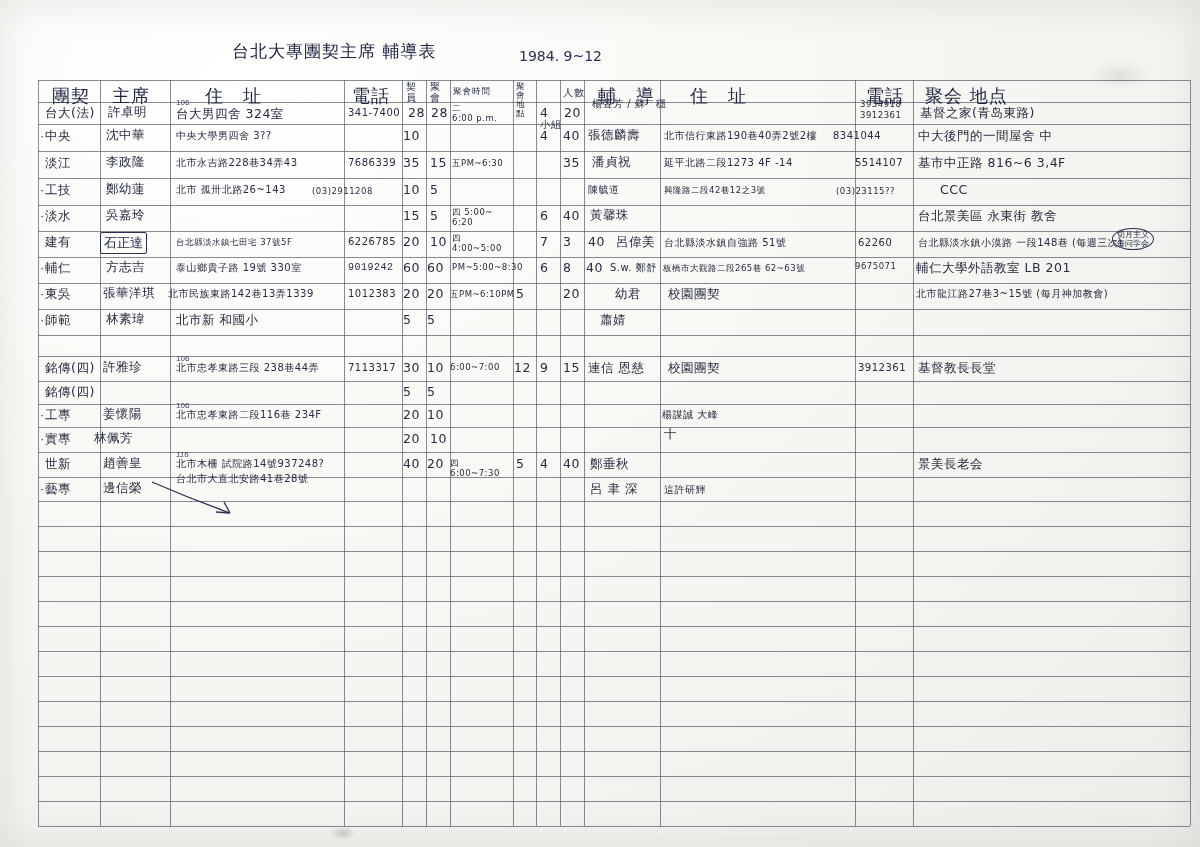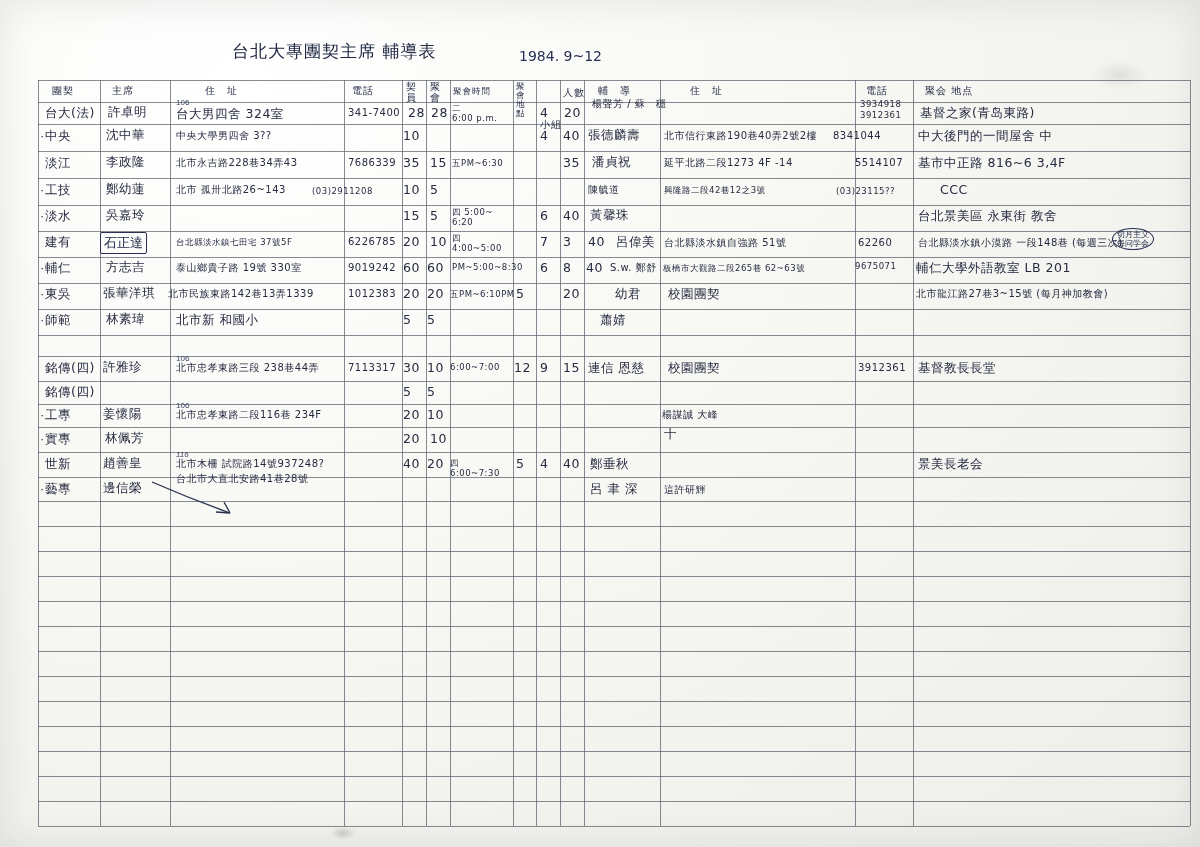--- a/index.html
+++ b/index.html
@@ -47,21 +47,21 @@
     letter-spacing:1px;
   }
   .date{
     position:absolute;
     font-size:14px;
     color:#283055;
     font-family:"DejaVu Sans", sans-serif;
   }
   .hdr{
     position:absolute;
-    font-size:10px;
+    font-size:18px;
     color:#1f2640;
     font-family:"DejaVu Sans", sans-serif;
     letter-spacing:1px;
   }
   .sm{font-size:10px;}
   .xs{font-size:8.5px;}
   .md{font-size:12.5px;}
   .supnum{
     position:absolute;
     font-size:8px;
@@ -246,21 +246,21 @@
   <div class="cell md hand" style="left:563px;top:236px;">3</div>
   <div class="cell md hand" style="left:588px;top:236px;">40</div>
   <div class="cell md hand" style="left:616px;top:236px;">呂偉美</div>
   <div class="cell sm hand" style="left:664px;top:238px;">台北縣淡水鎮自強路 51號</div>
   <div class="cell sm hand" style="left:858px;top:238px;">62260</div>
   <div class="cell sm hand" style="left:918px;top:238px;">台北縣淡水鎮小漠路 一段148巷 (每週三次)</div>
 
   <div class="cell md hand" style="left:45px;top:262px;">輔仁</div>
   <div class="cell md hand" style="left:106px;top:261px;">方志吉</div>
   <div class="cell sm hand" style="left:176px;top:263px;">泰山鄉貴子路 19號 330室</div>
-  <div class="cell sm hand" style="left:348px;top:263px;">9019242</div>
+  <div class="cell sm hand" style="left:348px;top:263px;font-family:Liberation Mono, monospace;">9019242</div>
   <div class="cell md hand" style="left:403px;top:262px;">60</div>
   <div class="cell md hand" style="left:427px;top:262px;">60</div>
   <div class="cell xs hand" style="left:452px;top:263px;">PM~5:00~8:30</div>
   <div class="cell md hand" style="left:540px;top:262px;">6</div>
   <div class="cell md hand" style="left:563px;top:262px;">8</div>
   <div class="cell md hand" style="left:586px;top:262px;">40</div>
   <div class="cell sm hand" style="left:610px;top:263px;">S.w. 鄭舒</div>
   <div class="cell xs hand" style="left:663px;top:264px;">板橋市大觀路二段265巷 62~63號</div>
   <div class="cell xs hand" style="left:855px;top:262px;">9675071</div>
   <div class="cell md hand" style="left:916px;top:262px;">輔仁大學外語教室 LB 201</div>
@@ -308,21 +308,21 @@
   <div class="cell md hand" style="left:45px;top:409px;">工專</div>
   <div class="cell md hand" style="left:103px;top:408px;">姜懷陽</div>
   <div class="supnum" style="left:176px;top:401px;">106</div>
   <div class="cell sm hand" style="left:176px;top:410px;">北市忠孝東路二段116巷 234F</div>
   <div class="cell md hand" style="left:403px;top:409px;">20</div>
   <div class="cell md hand" style="left:427px;top:409px;">10</div>
   <div class="cell sm hand" style="left:662px;top:410px;">楊謀誠 大峰</div>
   <div class="cell md hand" style="left:664px;top:428px;">十</div>
 
   <div class="cell md hand" style="left:45px;top:433px;">實專</div>
-  <div class="cell md hand" style="left:105px;top:432px;text-align:right;">林佩芳</div>
+  <div class="cell md hand" style="left:94px;top:432px;text-align:right;">林佩芳</div>
   <div class="cell sm hand" style="left:176px;top:454px;margin-top:20px;">台北市大直北安路41巷28號</div>
   <div class="cell md hand" style="left:403px;top:433px;">20</div>
   <div class="cell md hand" style="left:430px;top:433px;">10</div>
 
   <div class="cell md hand" style="left:45px;top:458px;">世新</div>
   <div class="cell md hand" style="left:103px;top:457px;">趙善皇</div>
   <div class="supnum" style="left:176px;top:450px;font-style:italic;">116</div>
   <div class="cell sm hand" style="left:176px;top:459px;">北市木柵 試院路14號937248?</div>
   <div class="cell md hand" style="left:403px;top:458px;">40</div>
   <div class="cell md hand" style="left:427px;top:458px;">20</div>

